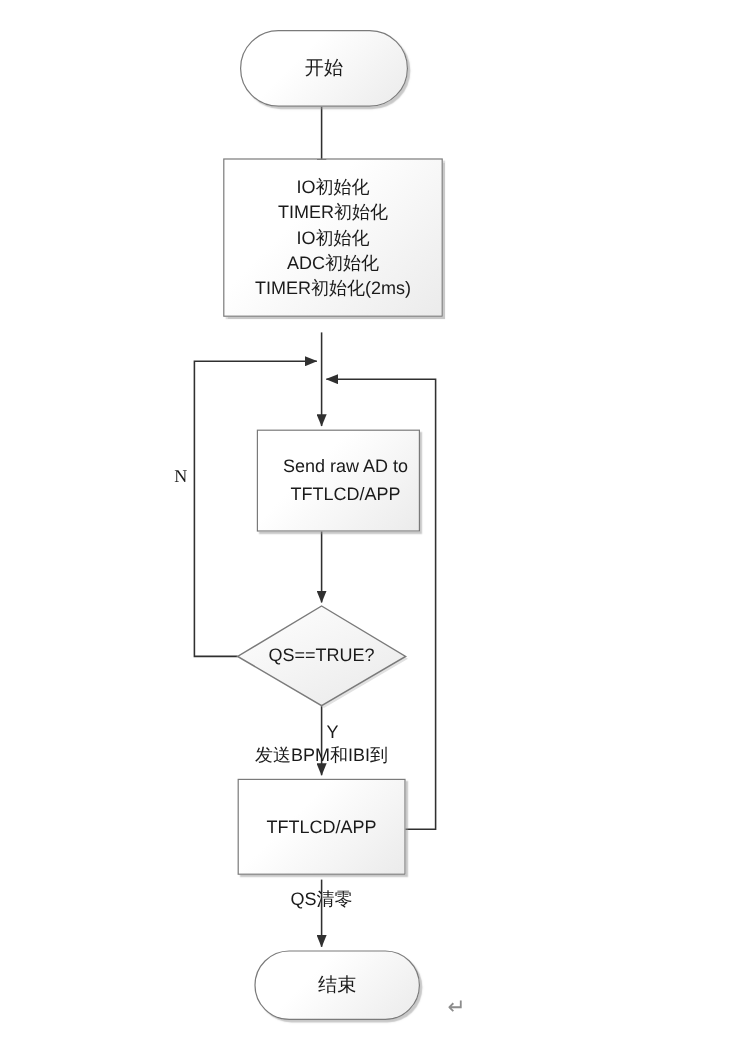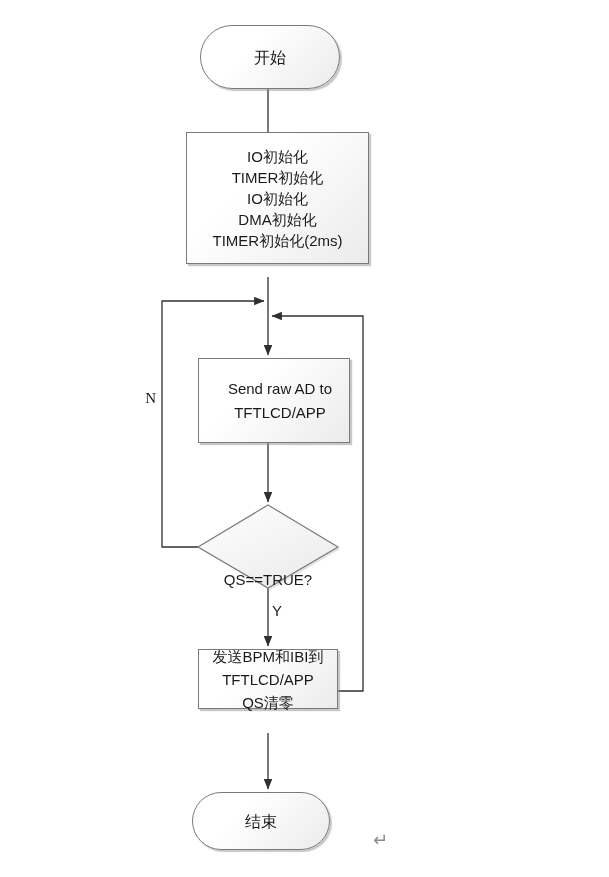--- a/index.html
+++ b/index.html
@@ -43,31 +43,31 @@
     line-height: 21px;
   }
   .stadium {
     border-radius: 32px;
   }
   .tline {
     white-space: nowrap;
   }
   .node-start   { left: 200px; top: 25px;  width: 140px; height: 64px; font-size: 16px; }
   .node-init    { left: 186px; top: 132px; width: 183px; height: 132px; }
-  .node-send    { left: 198px; top: 358px; width: 152px; height: 85px; line-height: 24px; padding-left: 12px; }
-  .node-bpm     { left: 198px; top: 649px; width: 140px; height: 60px; line-height: 23px; }
-  .node-end     { left: 192px; top: 792px; width: 138px; height: 58px; font-size: 16px; border-radius: 29px; }
+  .node-send    { left: 214px; top: 358px; width: 136px; height: 85px; line-height: 24px; padding-left: 12px; }
+  .node-bpm     { left: 198px; top: 649px; width: 140px; height: 80px; line-height: 23px; gap: 37px; }
+  .node-end     { left: 212px; top: 792px; width: 138px; height: 58px; font-size: 16px; border-radius: 29px; }
   .decision-label {
     position: absolute;
     left: 198px;
     top: 505px;
     width: 140px;
     height: 83px;
     display: flex;
-    align-items: flex-end;
+    align-items: center;
     justify-content: center;
     font-size: 15px;
   }
   .edge-label {
     position: absolute;
     font-size: 15px;
     color: #1a1a1a;
   }
   .label-n {
     left: 138px;
@@ -118,21 +118,21 @@
   </svg>
 
   <div class="node stadium node-start">
     <span class="tline">开始</span>
   </div>
 
   <div class="node node-init">
     <div class="tline">IO初始化</div>
     <div class="tline">TIMER初始化</div>
     <div class="tline">IO初始化</div>
-    <div class="tline">DMA初始化</div>
+    <div class="tline">ADC初始化</div>
     <div class="tline">TIMER初始化(2ms)</div>
   </div>
 
   <div class="node node-send">
     <div class="tline">Send raw AD to</div>
     <div class="tline">TFTLCD/APP</div>
   </div>
 
   <div class="decision-label">
     <span class="tline">QS==TRUE?</span>

